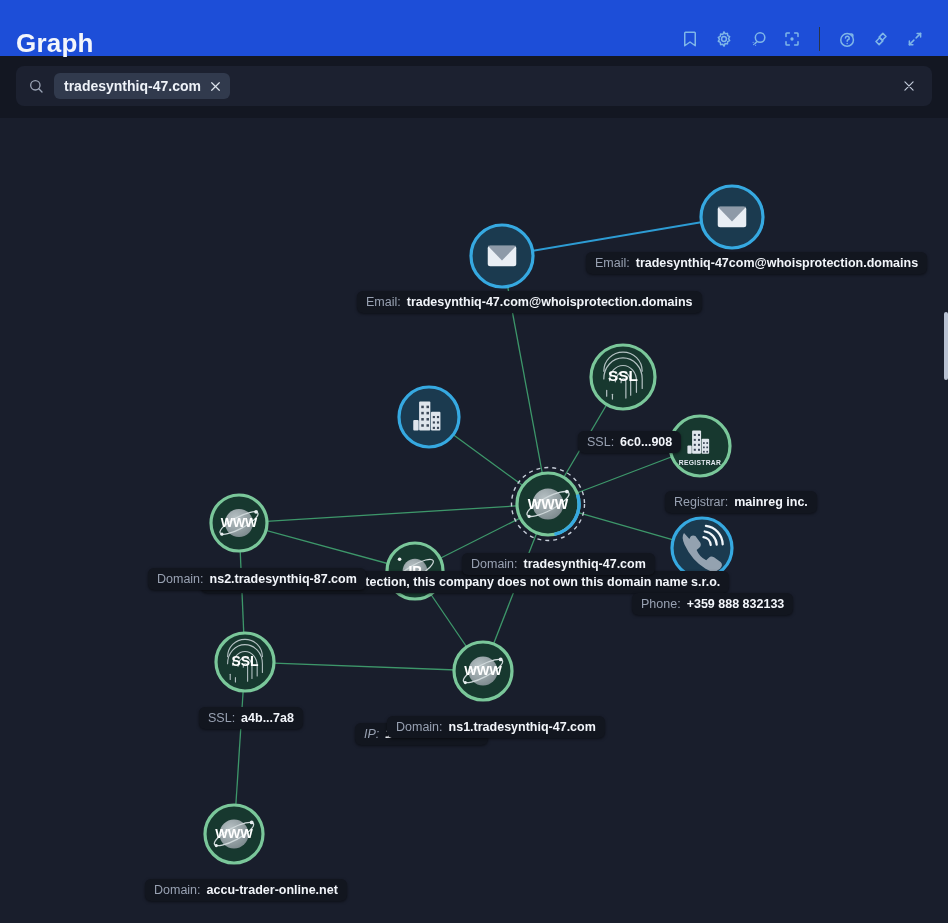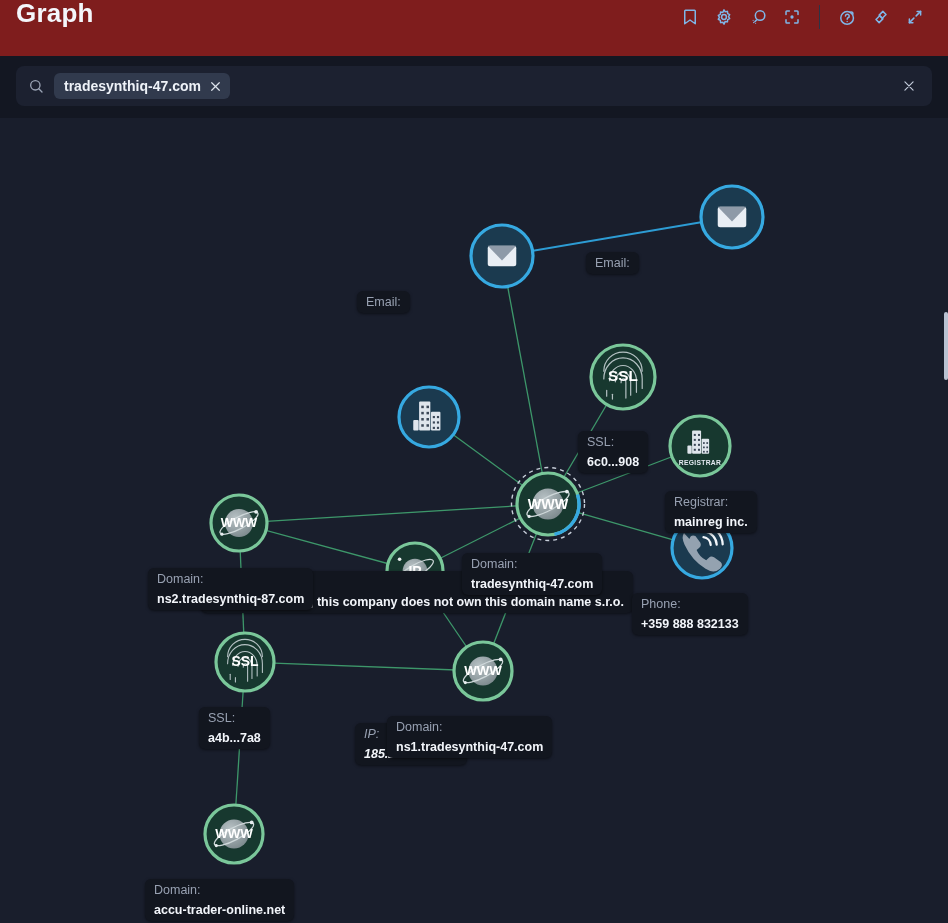--- a/index.html
+++ b/index.html
@@ -14,22 +14,22 @@
   #app {
     position: relative;
     width: 948px; height: 923px;
     background: #131722;
   }
 
   
   .header {
     position: absolute; left: 0; top: 0;
     width: 948px; height: 56px;
-    background: #7f1d1d;
-    display: flex; align-items: flex-start;
+    background: #1d4ed8;
+    display: flex; align-items: flex-end;
   }
   .header-title {
     margin-left: 16px;
     color: #f4f6fb;
     font-size: 26px;
     font-weight: 700;
     letter-spacing: 0.2px;
     line-height: 1;
     user-select: none;
   }
@@ -111,21 +111,20 @@
   .node-label {
     position: absolute;
     background: #12161f;
     border-radius: 6px;
     padding: 4px 9px;
     display: flex; align-items: baseline;
     gap: 6px;
     white-space: nowrap;
     cursor: pointer;
     box-shadow: 0 1px 3px rgba(0,0,0,0.5);
-    flex-direction: column;
   }
   .lbl-key {
     color: #98a1b2;
     font-size: 12.5px;
     font-weight: 400;
   }
   .lbl-val {
     color: #f2f5fa;
     font-size: 12.5px;
     font-weight: 700;
@@ -437,23 +436,25 @@
               <circle cx="216.31" cy="727.6" r="1.6" fill="#e8eef0"></circle>
               <text x="234" y="720.495" text-anchor="middle" font-family="&quot;Liberation Sans&quot;, sans-serif" font-size="13.34" font-weight="700" fill="#ffffff">WWW</text>
             </g>
           </g>
         </g>
     </svg>
 
     <div id="labels-layer">
         <div class="node-label" style="left: 357px; top: 173px;">
           <span class="lbl-key">Email:</span>
+          <span class="lbl-val">tradesynthiq-47.com@whoisprotection.domains</span>
         </div>
         <div class="node-label" style="left: 586px; top: 134px;">
           <span class="lbl-key">Email:</span>
+          <span class="lbl-val">tradesynthiq-47com@whoisprotection.domains</span>
         </div>
         <div class="node-label" style="left: 578px; top: 313px;">
           <span class="lbl-key">SSL:</span>
           <span class="lbl-val">6c0...908</span>
         </div>
         <div class="node-label" style="left: 201px; top: 453px;">
           <span class="lbl-key">Organization ID:</span>
           <span class="lbl-val">whois protection, this company does not own this domain name s.r.o.</span>
         </div>
         <div class="node-label" style="left: 665px; top: 373px;">

